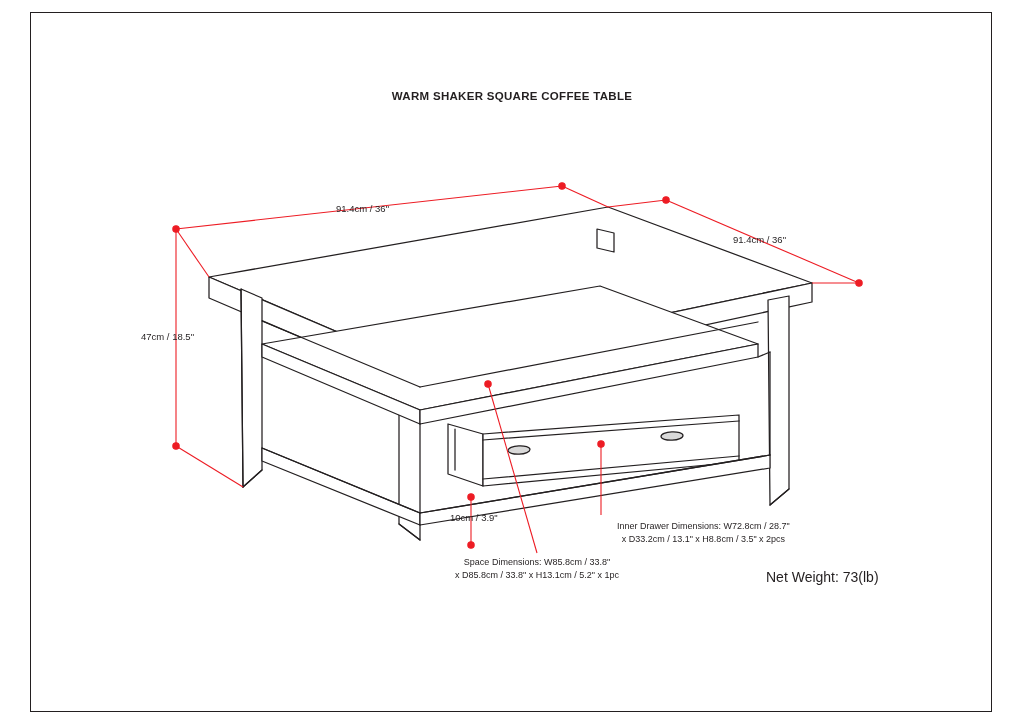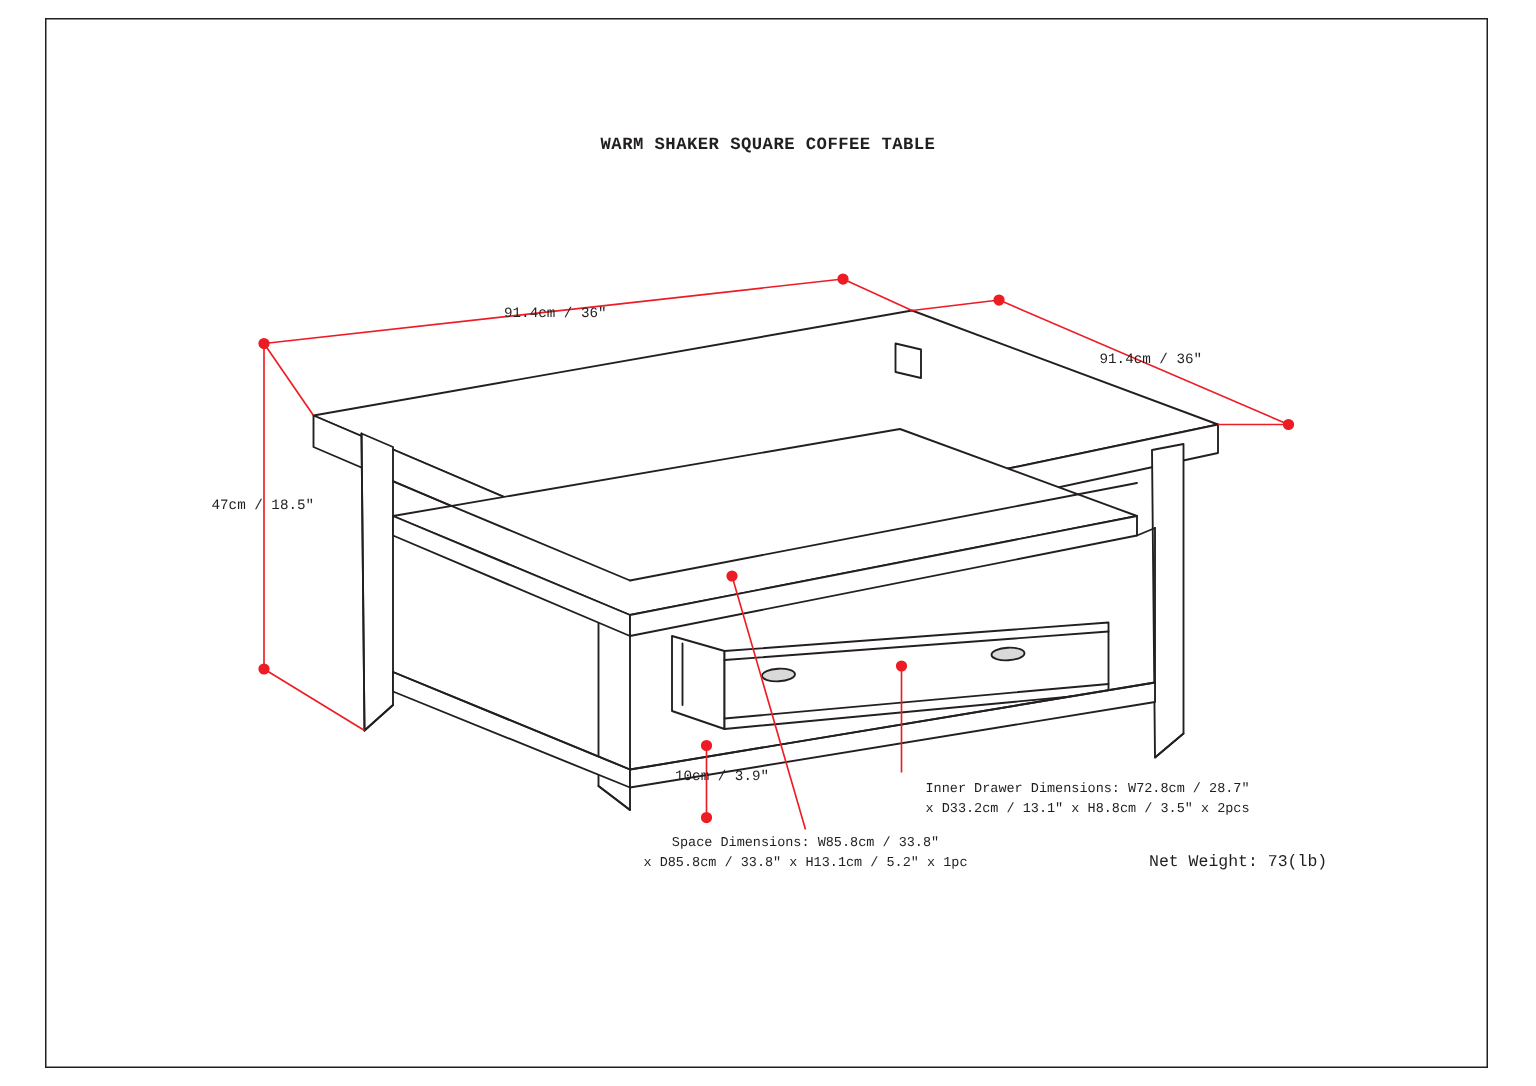--- a/index.html
+++ b/index.html
@@ -9,21 +9,20 @@
   }
   body {
     font-family: "Liberation Sans", sans-serif;
   }
   #page {
     position: relative;
     width: 1024px;
     height: 724px;
     background: #ffffff;
     overflow: hidden;
-    font-family: Liberation Mono, monospace;
   }
   .frame {
     position: absolute;
     left: 30px;
     top: 12px;
     width: 962px;
     height: 700px;
     border: 1.2px solid #231f20;
     box-sizing: border-box;
   }
@@ -54,21 +53,21 @@
   .noteblock {
     position: absolute;
     font-size: 9px;
     color: #231f20;
     line-height: 1.45;
     white-space: nowrap;
   }
   .note-center { text-align: center; }
   .weight {
     position: absolute;
-    font-size: 11px;
+    font-size: 14px;
     color: #231f20;
     white-space: nowrap;
   }
 </style>
 </head>
 <body>
 
 <div id="page">
 
   <div class="frame"></div>

